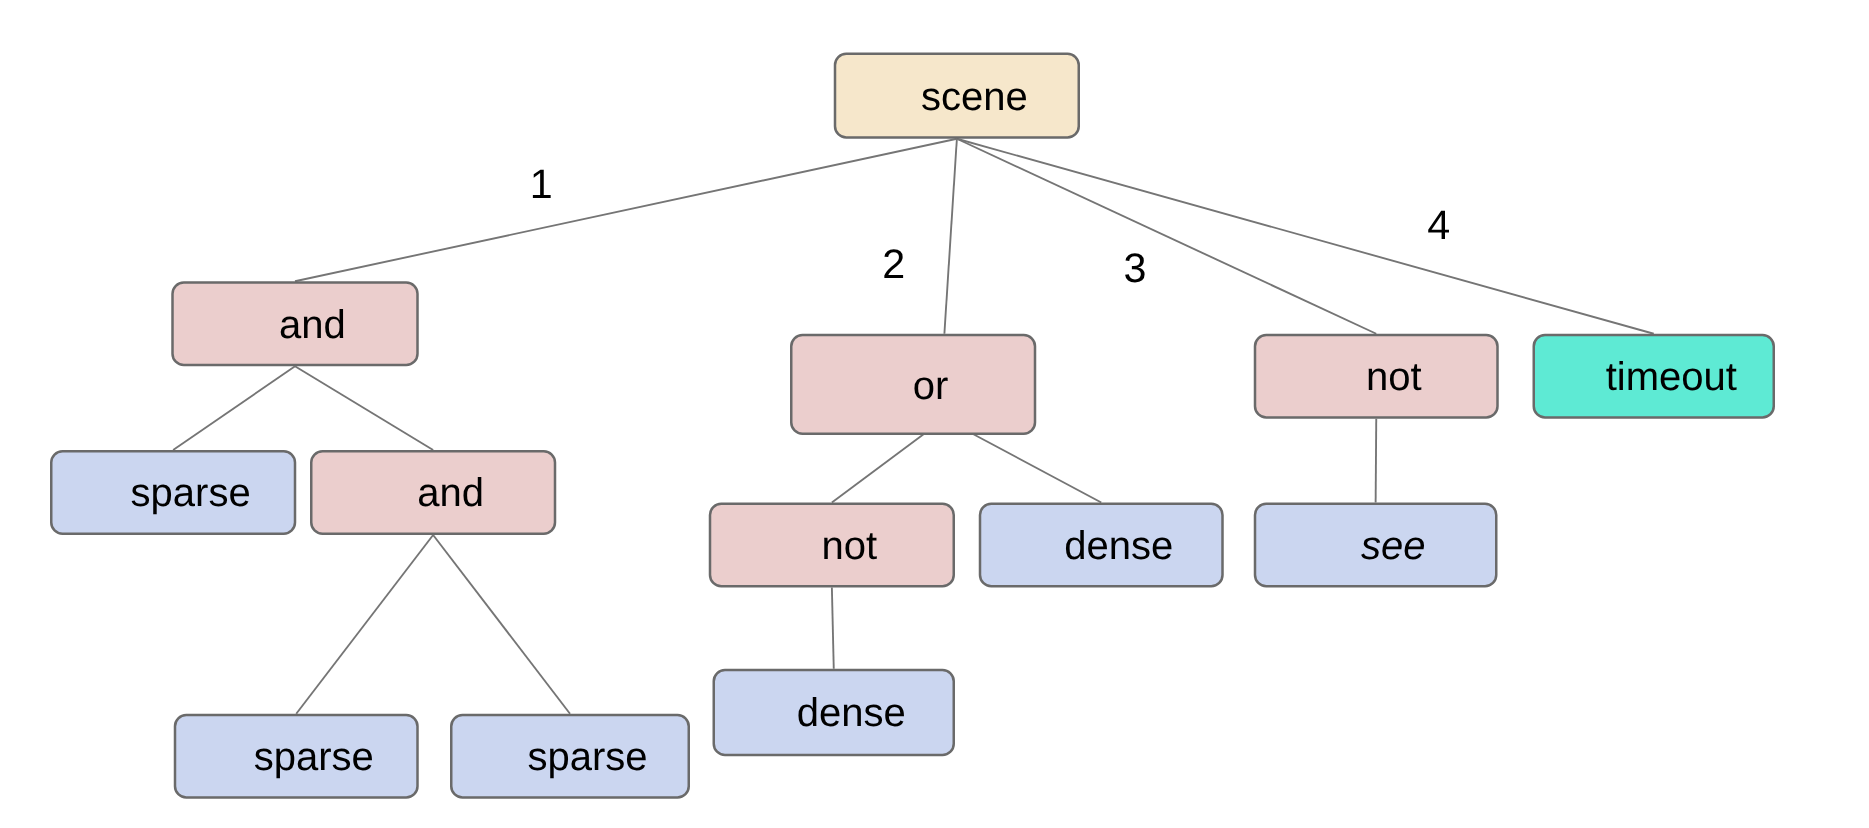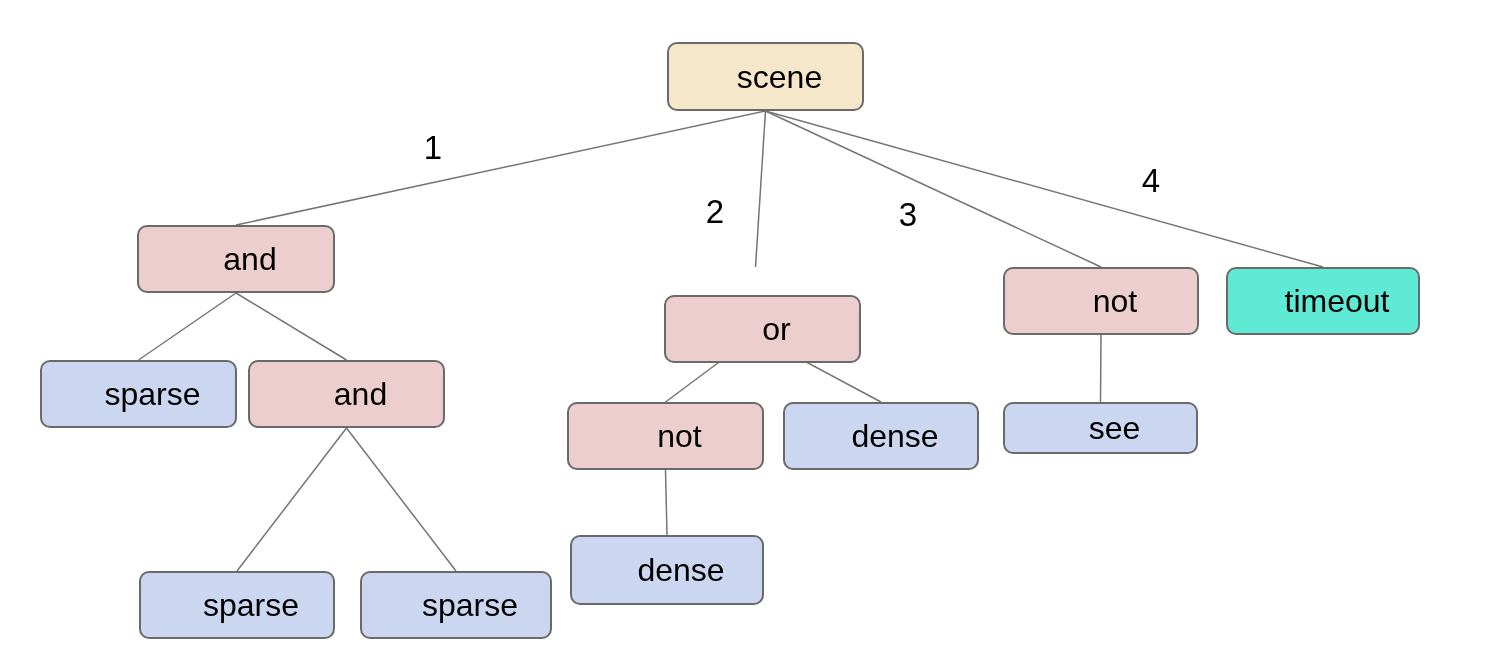--- a/index.html
+++ b/index.html
@@ -63,42 +63,42 @@
 <div class="edge-label" style="left: 433px; top: 147px; color: rgb(0, 0, 0);">1</div>
     <div class="edge-label" style="left: 715px; top: 211px; color: rgb(0, 0, 0);">2</div>
     <div class="edge-label" style="left: 908px; top: 214px; color: rgb(0, 0, 0);">3</div>
     <div class="edge-label" style="left: 1151px; top: 180px; color: rgb(0, 0, 0);">4</div>
     <div class="node" style="left: 667px; top: 42px; width: 197px; height: 69px; background: rgb(246, 231, 203); border-color: rgb(106, 106, 106); color: rgb(0, 0, 0);">
       <span>scene</span>
     </div>
     <div class="node" style="left: 137px; top: 225px; width: 198px; height: 68px; background: rgb(235, 206, 205); border-color: rgb(106, 106, 106); color: rgb(0, 0, 0);">
       <span>and</span>
     </div>
-    <div class="node" style="left: 664px; top: 267px; width: 197px; height: 68px; background: rgb(235, 206, 205); border-color: rgb(106, 106, 106); color: rgb(0, 0, 0); margin-top: 28px;">
+    <div class="node" style="left: 632px; top: 267px; width: 197px; height: 81px; background: rgb(235, 206, 205); border-color: rgb(106, 106, 106); color: rgb(0, 0, 0);">
       <span>or</span>
     </div>
     <div class="node" style="left: 1003px; top: 267px; width: 196px; height: 68px; background: rgb(235, 206, 205); border-color: rgb(106, 106, 106); color: rgb(0, 0, 0);">
       <span>not</span>
     </div>
     <div class="node" style="left: 1226px; top: 267px; width: 194px; height: 68px; background: #5eead4; border-color: rgb(106, 106, 106); color: rgb(0, 0, 0);">
       <span>timeout</span>
     </div>
     <div class="node" style="left: 40px; top: 360px; width: 197px; height: 68px; background: rgb(203, 214, 240); border-color: rgb(106, 106, 106); color: rgb(0, 0, 0);">
       <span>sparse</span>
     </div>
     <div class="node" style="left: 248px; top: 360px; width: 197px; height: 68px; background: rgb(235, 206, 205); border-color: rgb(106, 106, 106); color: rgb(0, 0, 0);">
       <span>and</span>
     </div>
     <div class="node" style="left: 567px; top: 402px; width: 197px; height: 68px; background: rgb(235, 206, 205); border-color: rgb(106, 106, 106); color: rgb(0, 0, 0);">
       <span>not</span>
     </div>
     <div class="node" style="left: 783px; top: 402px; width: 196px; height: 68px; background: rgb(203, 214, 240); border-color: rgb(106, 106, 106); color: rgb(0, 0, 0);">
       <span>dense</span>
     </div>
-    <div class="node" style="left: 1003px; top: 402px; width: 195px; height: 52px; background: rgb(203, 214, 240); border-color: rgb(106, 106, 106); color: rgb(0, 0, 0);">
+    <div class="node" style="left: 1003px; top: 402px; width: 195px; height: 68px; background: rgb(203, 214, 240); border-color: rgb(106, 106, 106); color: rgb(0, 0, 0); font-style: italic;">
       <span>see</span>
     </div>
     <div class="node" style="left: 139px; top: 571px; width: 196px; height: 68px; background: rgb(203, 214, 240); border-color: rgb(106, 106, 106); color: rgb(0, 0, 0);">
       <span>sparse</span>
     </div>
     <div class="node" style="left: 360px; top: 571px; width: 192px; height: 68px; background: rgb(203, 214, 240); border-color: rgb(106, 106, 106); color: rgb(0, 0, 0);">
       <span>sparse</span>
     </div>
     <div class="node" style="left: 570px; top: 535px; width: 194px; height: 70px; background: rgb(203, 214, 240); border-color: rgb(106, 106, 106); color: rgb(0, 0, 0);">
       <span>dense</span>

